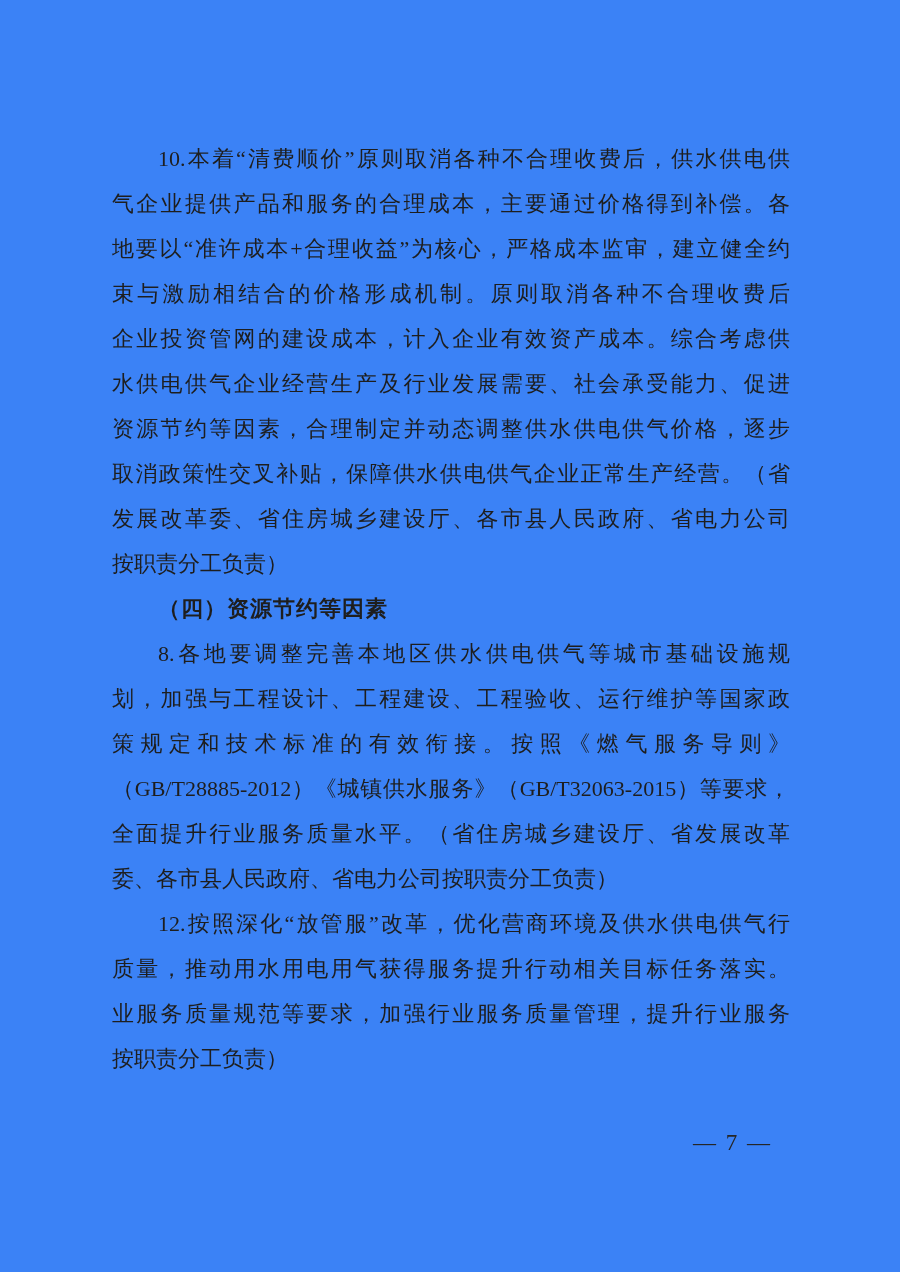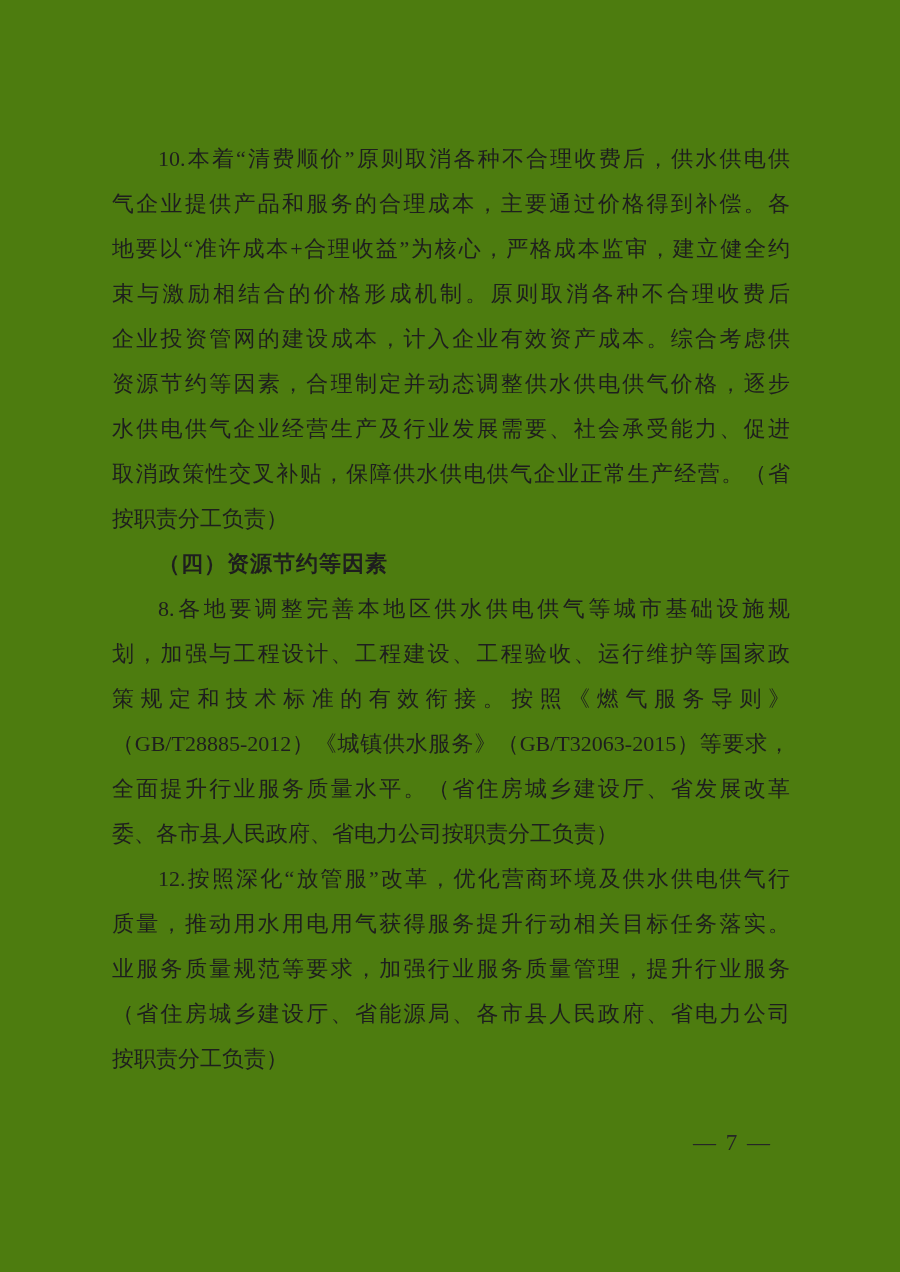--- a/index.html
+++ b/index.html
@@ -7,21 +7,21 @@
   body {
     background: #fffefd;
     color: #1e1e1e;
     font-family: "Liberation Serif", "DejaVu Serif", serif;
     position: relative;
     overflow: hidden;
   }
   .page {
     position: absolute;
     inset: 0;
-    background: #4d7c0f;
+    background: #3b82f6;
   }
   .text-block {
     position: absolute;
     left: 112px;
     top: 136px;
     width: 678px;
   }
   .block { width: 100%; }
   .line {
     height: 45px;
@@ -52,38 +52,38 @@
 <body style="background: rgb(255, 254, 253); color: rgb(30, 30, 30);">
 
 <div class="page">
   <div class="text-block">
       <div class="block paragraph">
         <div class="line indent">10.本着“清费顺价”原则取消各种不合理收费后，供水供电供</div>
         <div class="line">气企业提供产品和服务的合理成本，主要通过价格得到补偿。各</div>
         <div class="line">地要以“准许成本+合理收益”为核心，严格成本监审，建立健全约</div>
         <div class="line">束与激励相结合的价格形成机制。原则取消各种不合理收费后</div>
         <div class="line">企业投资管网的建设成本，计入企业有效资产成本。综合考虑供</div>
+        <div class="line">水供电供气企业经营生产及行业发展需要、社会承受能力、促进</div>
         <div class="line">资源节约等因素，合理制定并动态调整供水供电供气价格，逐步</div>
-        <div class="line">水供电供气企业经营生产及行业发展需要、社会承受能力、促进</div>
         <div class="line">取消政策性交叉补贴，保障供水供电供气企业正常生产经营。（省</div>
+        <div class="line">发展改革委、省住房城乡建设厅、各市县人民政府、省电力公司</div>
         <div class="line flush">按职责分工负责）</div>
       </div>
       <div class="block heading">
         <div class="line indent flush">（四）资源节约等因素</div>
       </div>
       <div class="block paragraph">
         <div class="line indent">8.各地要调整完善本地区供水供电供气等城市基础设施规</div>
         <div class="line">划，加强与工程设计、工程建设、工程验收、运行维护等国家政</div>
         <div class="line">策规定和技术标准的有效衔接。按照《燃气服务导则》</div>
         <div class="line">（GB/T28885-2012）《城镇供水服务》（GB/T32063-2015）等要求，</div>
         <div class="line">全面提升行业服务质量水平。（省住房城乡建设厅、省发展改革</div>
         <div class="line flush">委、各市县人民政府、省电力公司按职责分工负责）</div>
       </div>
       <div class="block paragraph">
         <div class="line indent">12.按照深化“放管服”改革，优化营商环境及供水供电供气行</div>
         <div class="line">质量，推动用水用电用气获得服务提升行动相关目标任务落实。</div>
         <div class="line">业服务质量规范等要求，加强行业服务质量管理，提升行业服务</div>
-        <div class="line">（省住房城乡建设厅、省能源局、各市县人民政府、省电力公司</div>
         <div class="line flush">按职责分工负责）</div>
       </div>
     </div>
   <div class="page-number">— 7 —</div>
 </div>
 
 </body></html>

